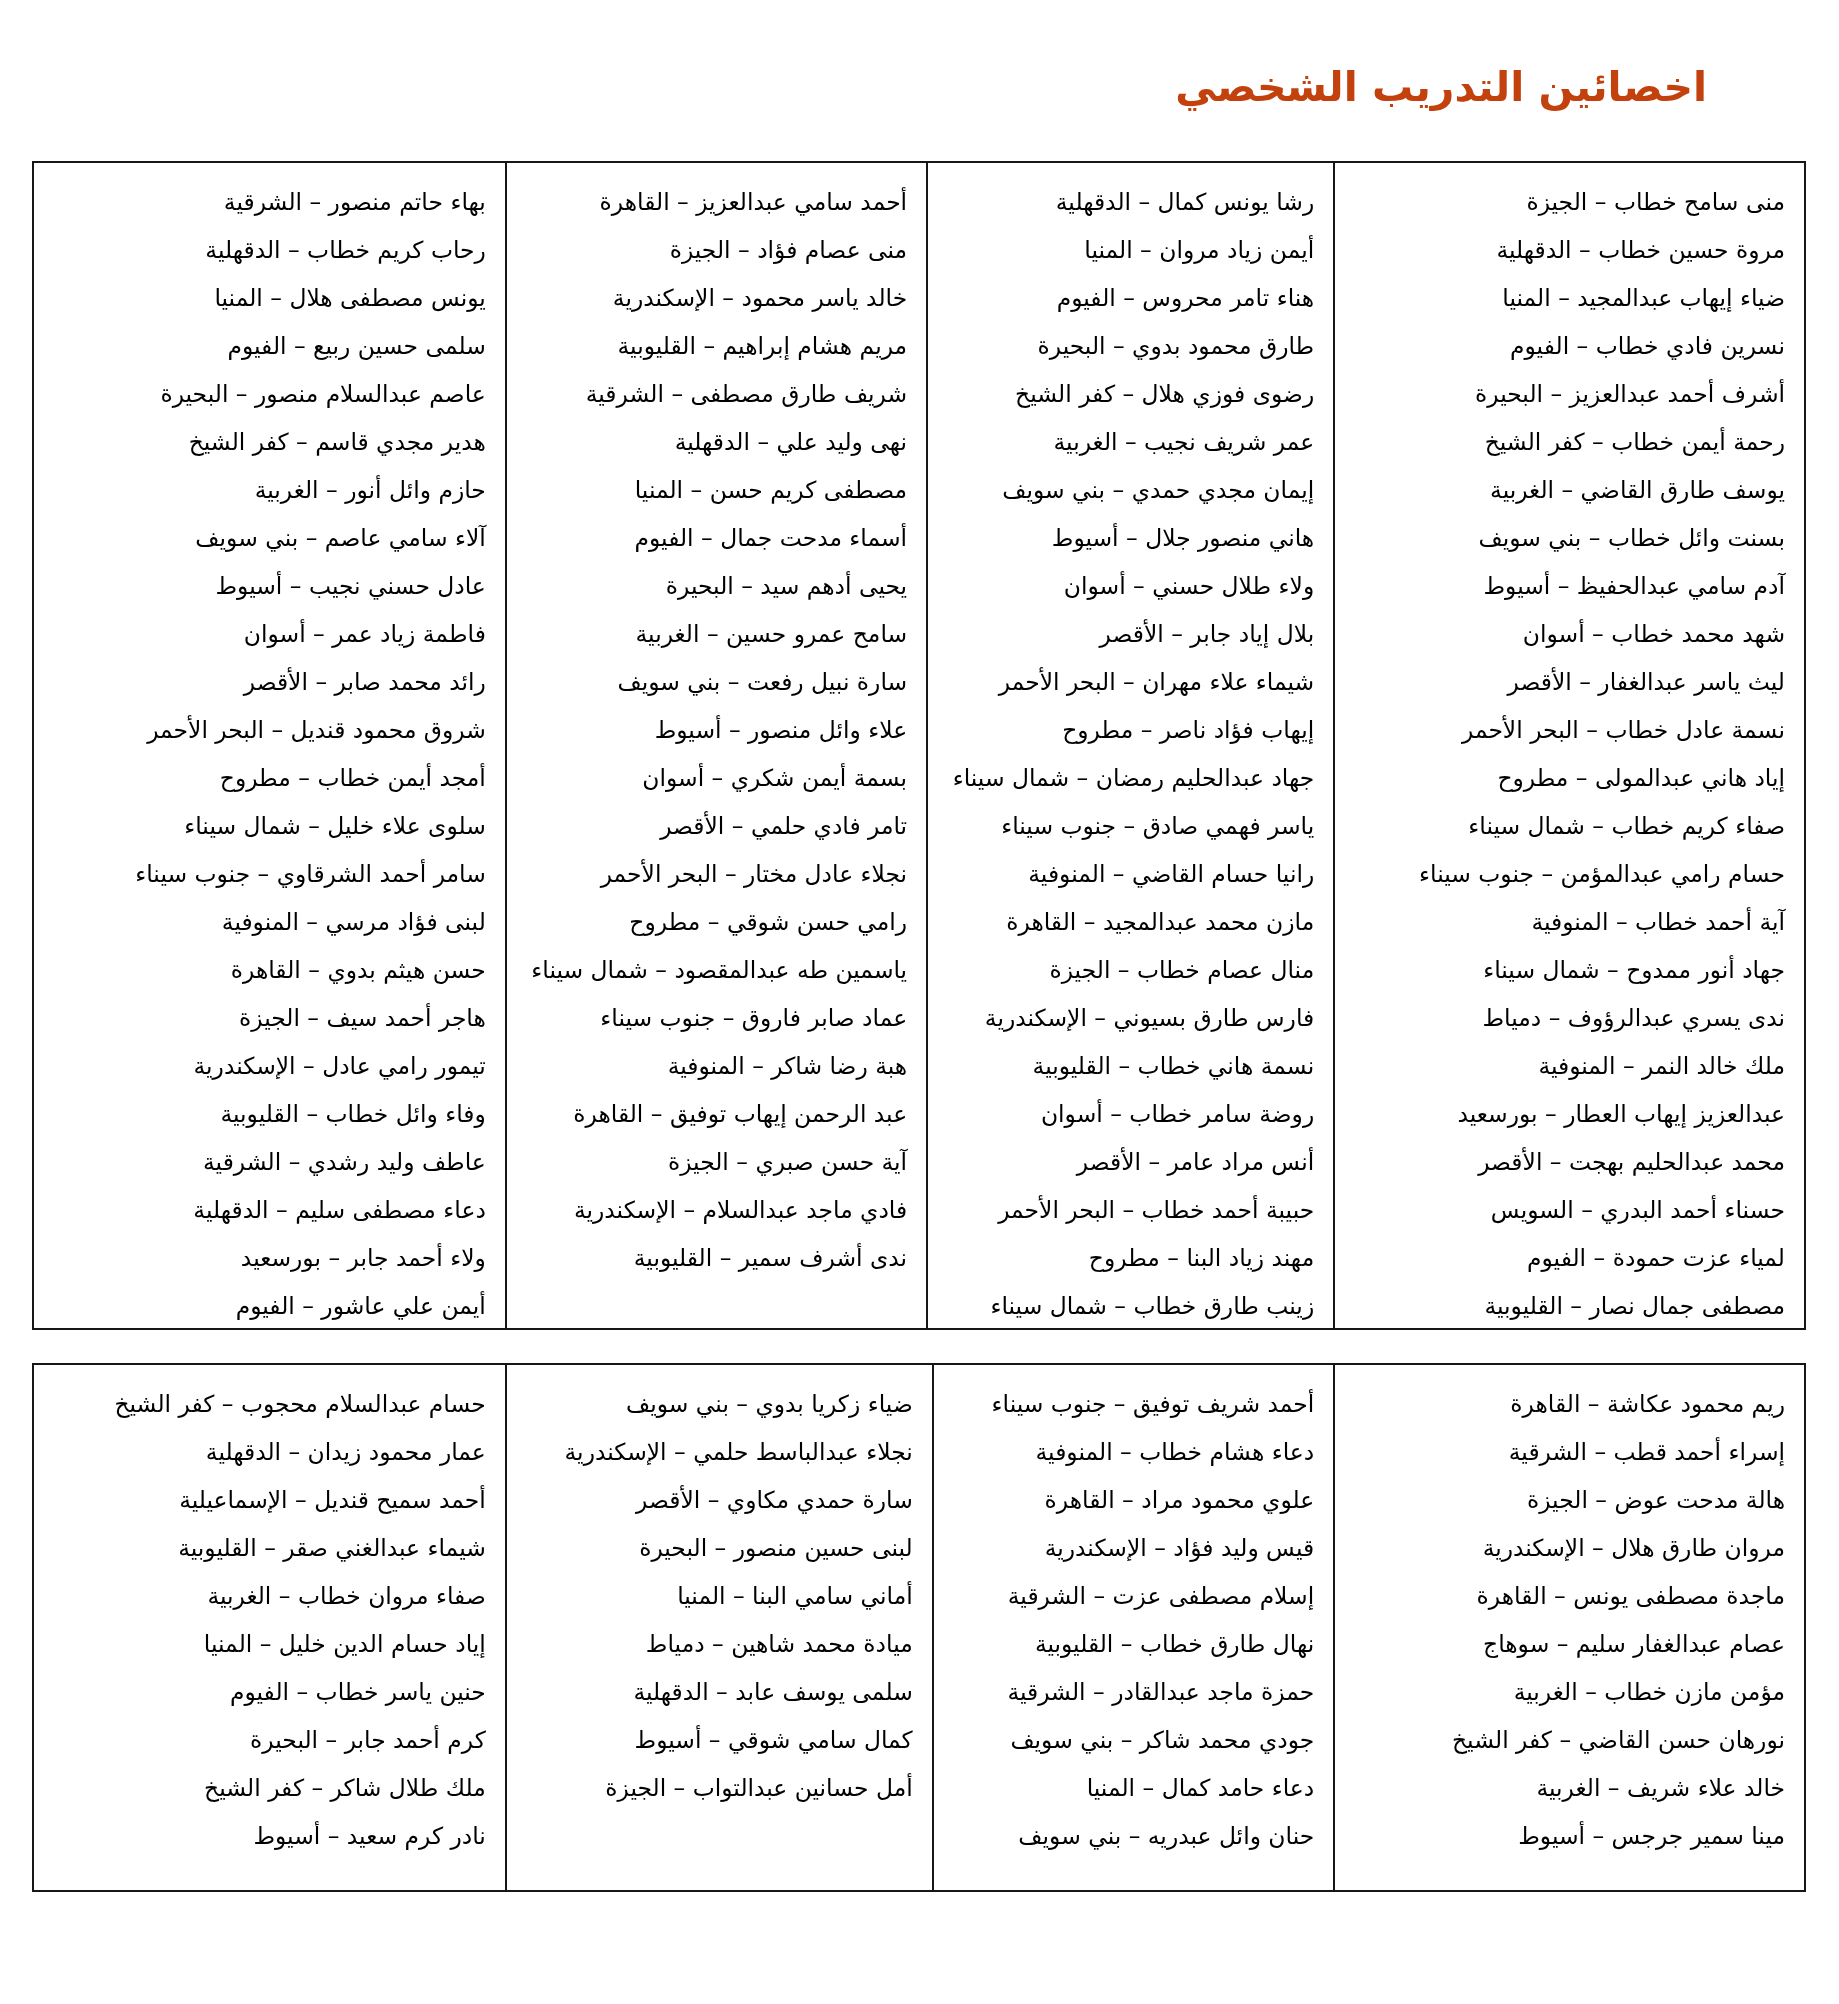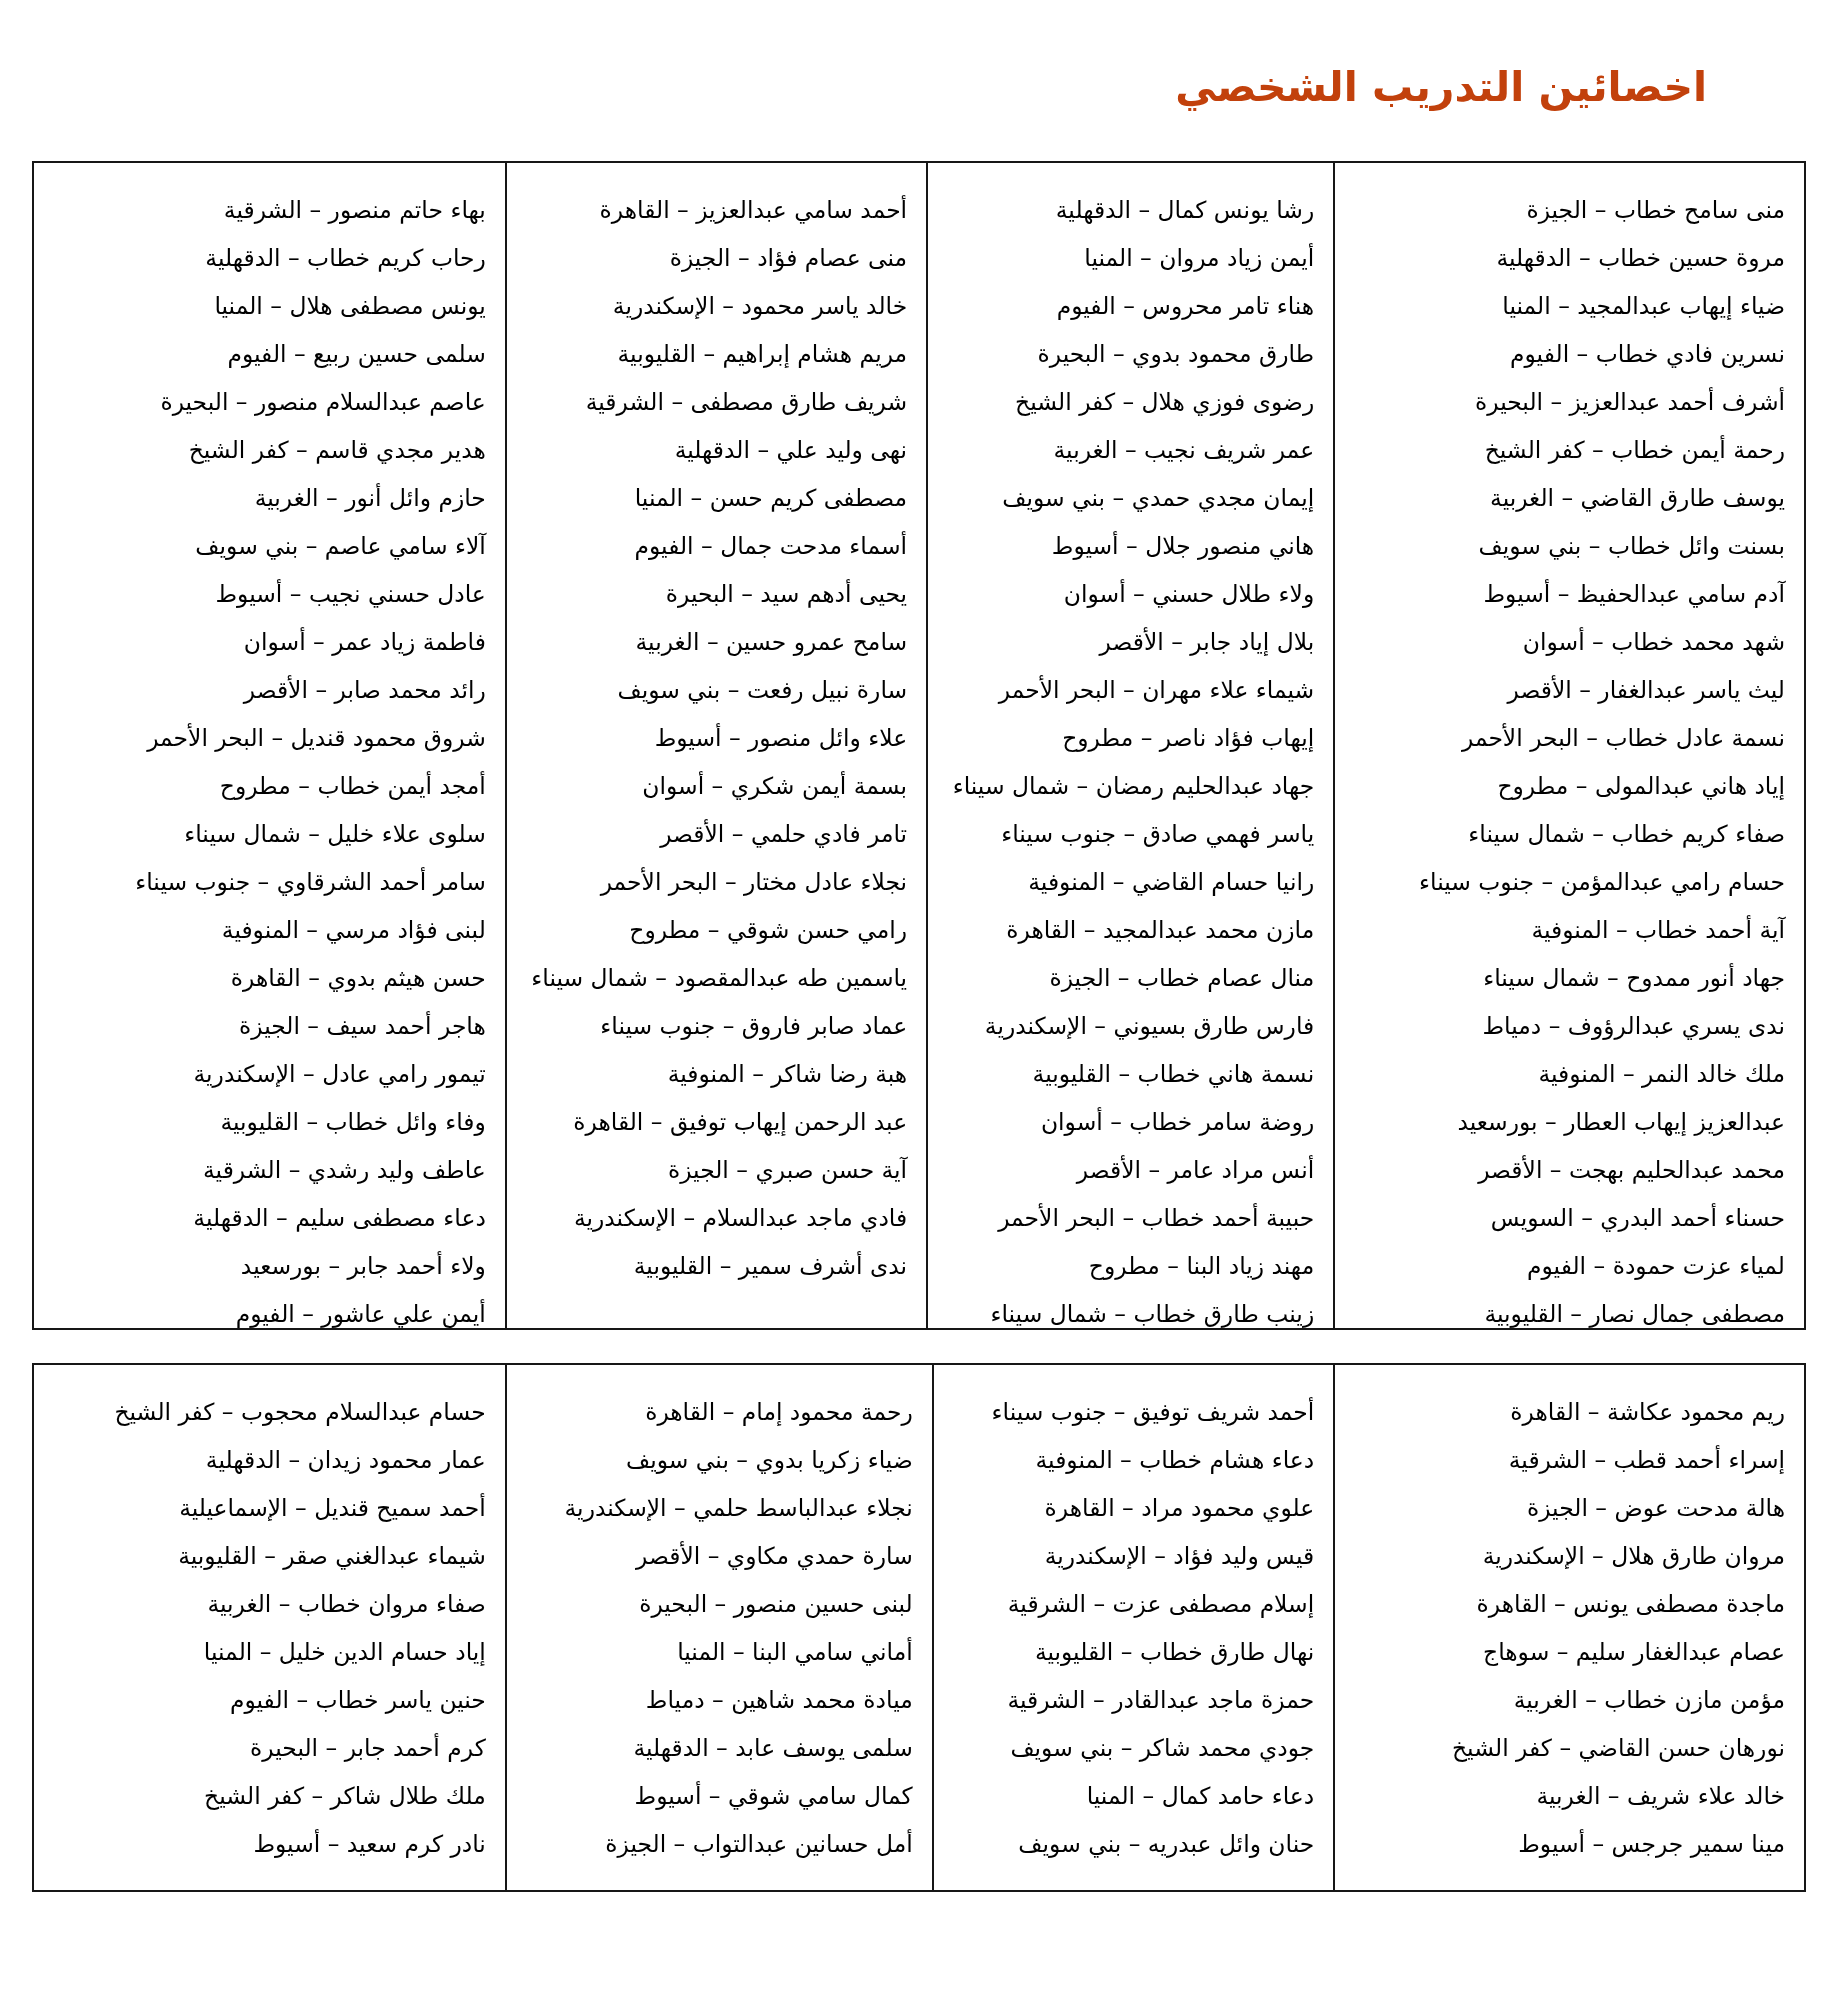--- a/index.html
+++ b/index.html
@@ -2,21 +2,21 @@
 <html lang="ar" dir="rtl" style="font-size:9px"><head>
 <meta charset="utf-8">
 <style>
   html,body{margin:0;padding:0;background:#ffffff;}
   body{width:1840px;height:2005px;font-family:"DejaVu Sans",sans-serif;}
   .page{position:relative;width:1840px;height:2005px;background:#ffffff;overflow:hidden;direction:rtl;}
   .title{position:absolute;top:63px;right:133px;margin:0;font-size:41px;font-weight:700;letter-spacing:0;}
   .table{position:absolute;left:32px;width:1774px;display:flex;flex-direction:row;border:2.2px solid #161616;box-sizing:border-box;background:#ffffff;}
   .table-1{top:161px;height:1169px;}
   .table-2{top:1363px;height:529px;}
-  .col{box-sizing:border-box;padding-top:24px;overflow:hidden;}
+  .col{box-sizing:border-box;padding-top:16px;overflow:hidden;}
   .col:not(:last-child){border-left:2.2px solid #161616;}
   .col-outer{flex:0 0 26.6%;}
   .col-inner{flex:1 1 auto;text-align:right;}
   .row{display:flex;align-items:center;justify-content:flex-start;height:48px;padding:0 19px;white-space:nowrap;}
   .entry-text{font-size:23.4px;color:#000000;line-height:1;}
 </style>
 </head>
 <body>
 
 <div class="page">
@@ -376,23 +376,20 @@
         </div>
         <div class="row">
           <span class="entry-text">دعاء حامد كمال – المنيا</span>
         </div>
         <div class="row">
           <span class="entry-text">حنان وائل عبدريه – بني سويف</span>
         </div>
       </div>
       <div class="col col-inner">
         <div class="row">
-          <span class="entry-text">رحمة محمود إمام – القاهرة</span>
-        </div>
-        <div class="row">
           <span class="entry-text">ضياء زكريا بدوي – بني سويف</span>
         </div>
         <div class="row">
           <span class="entry-text">نجلاء عبدالباسط حلمي – الإسكندرية</span>
         </div>
         <div class="row">
           <span class="entry-text">سارة حمدي مكاوي – الأقصر</span>
         </div>
         <div class="row">
           <span class="entry-text">لبنى حسين منصور – البحيرة</span>

